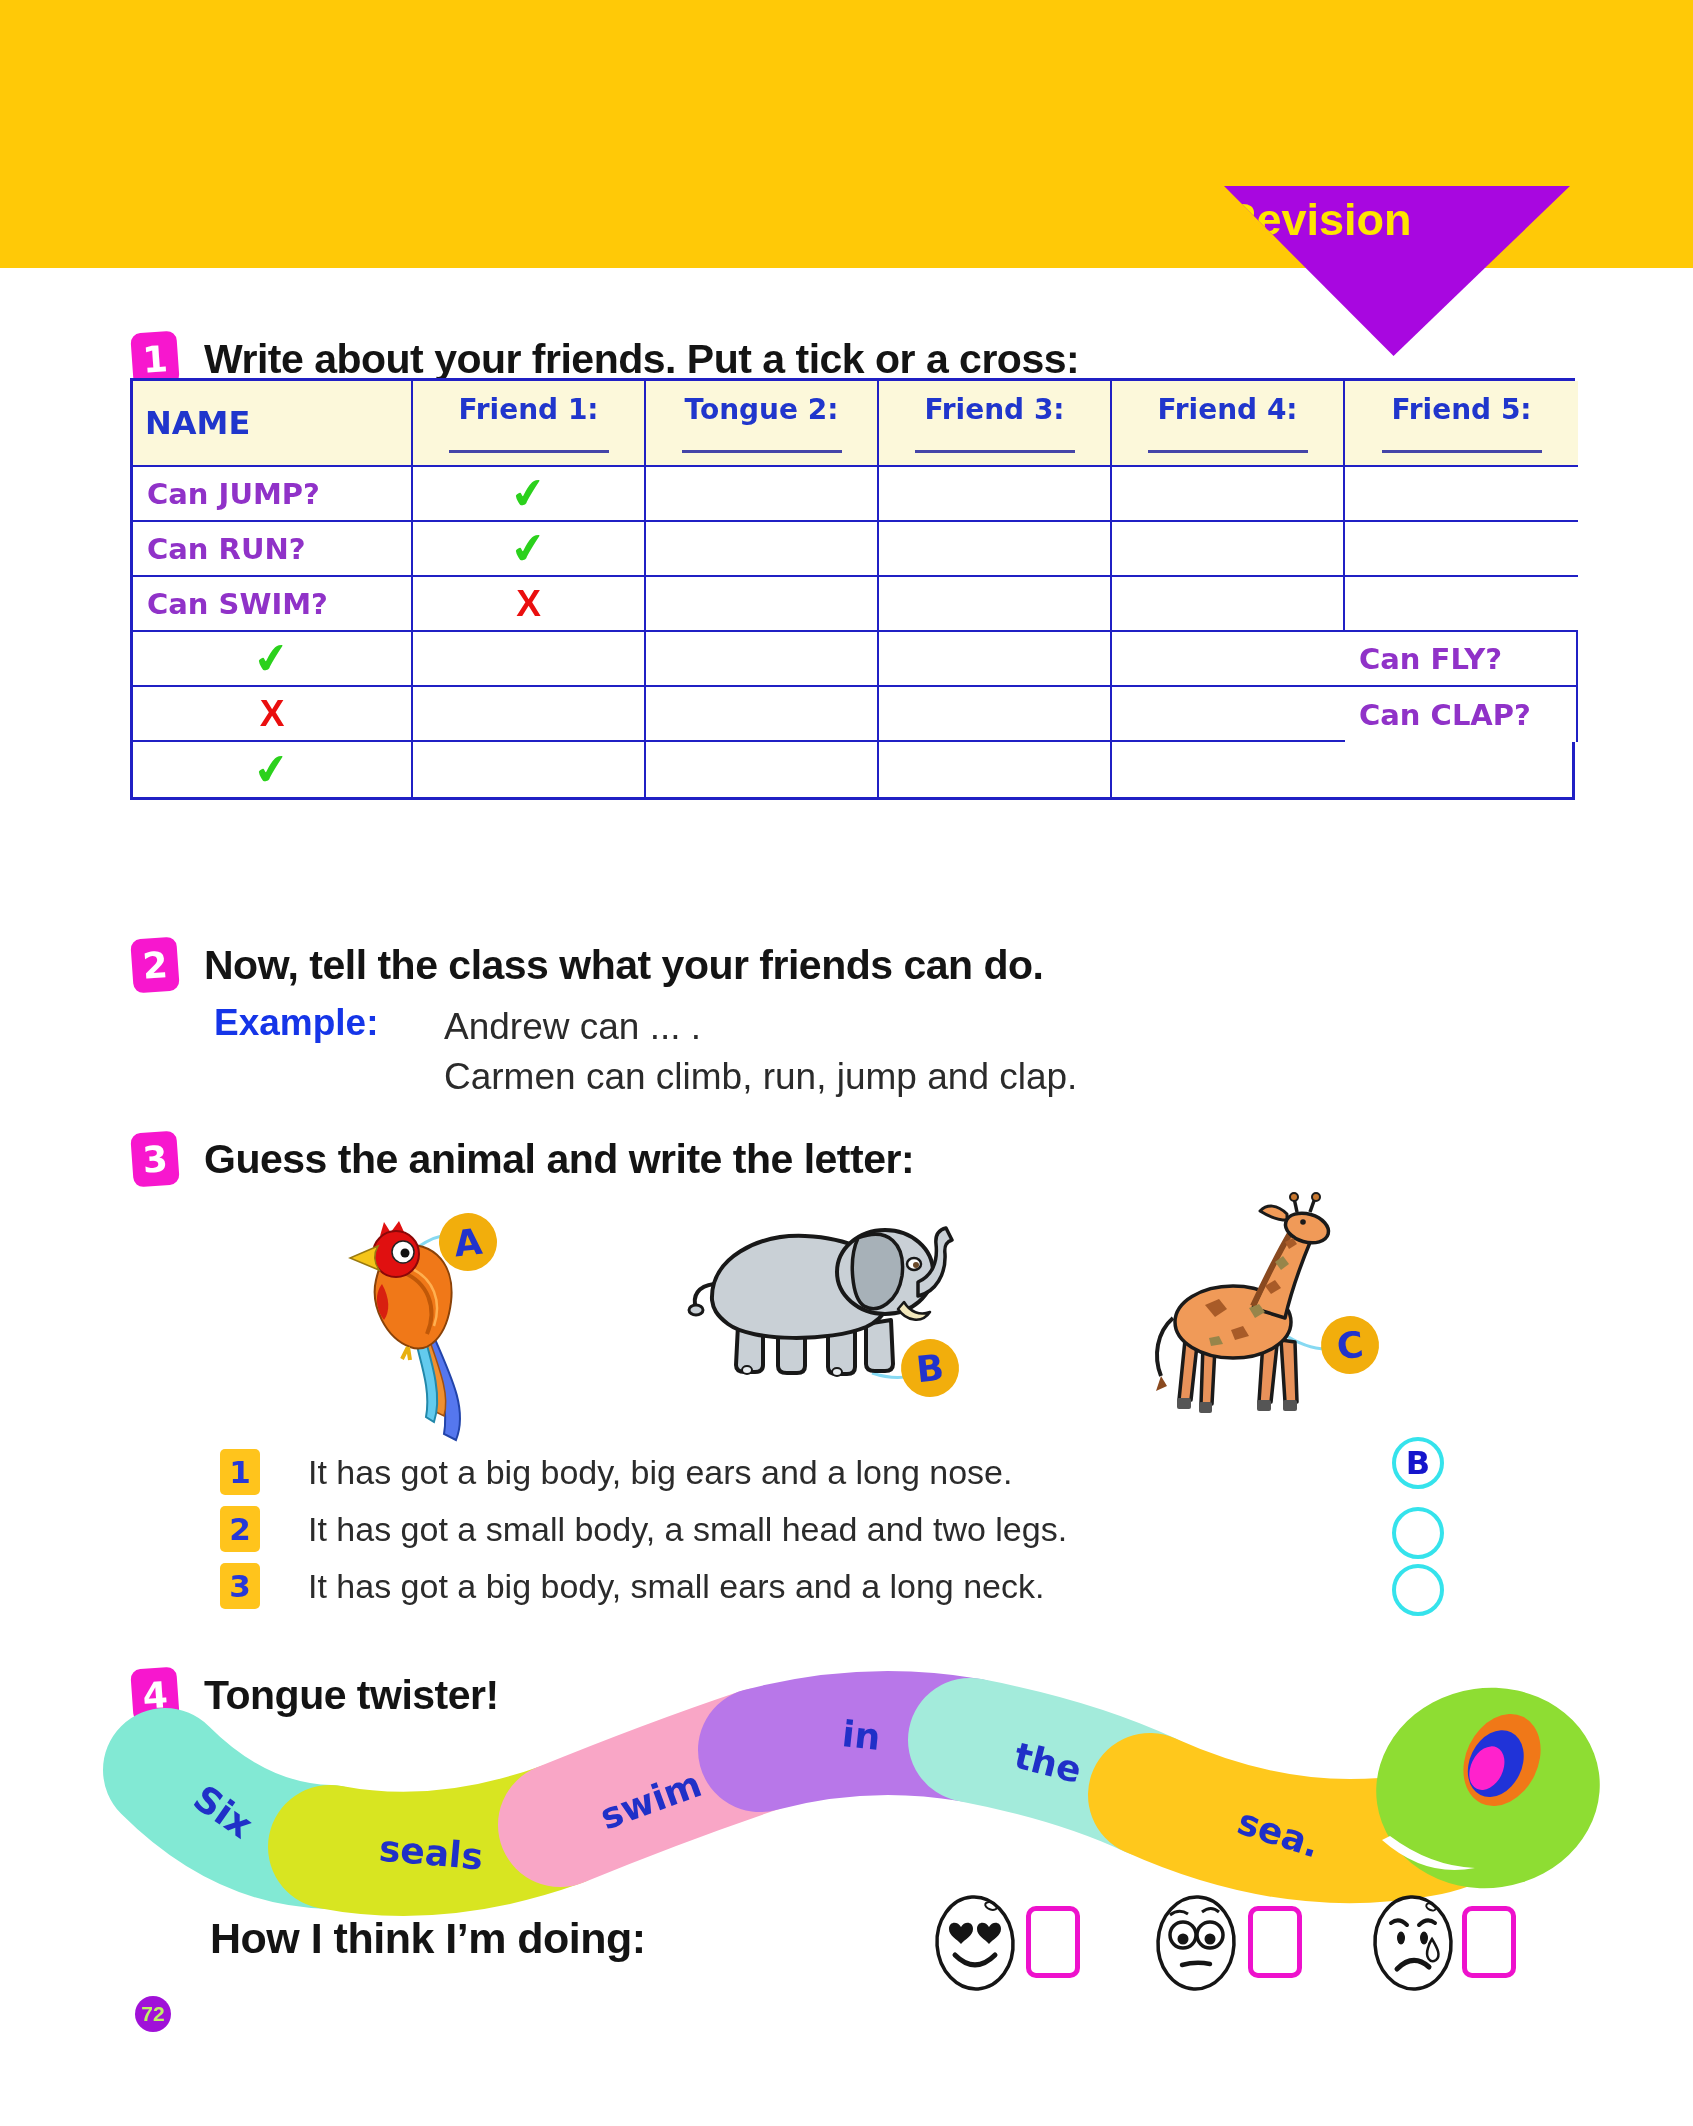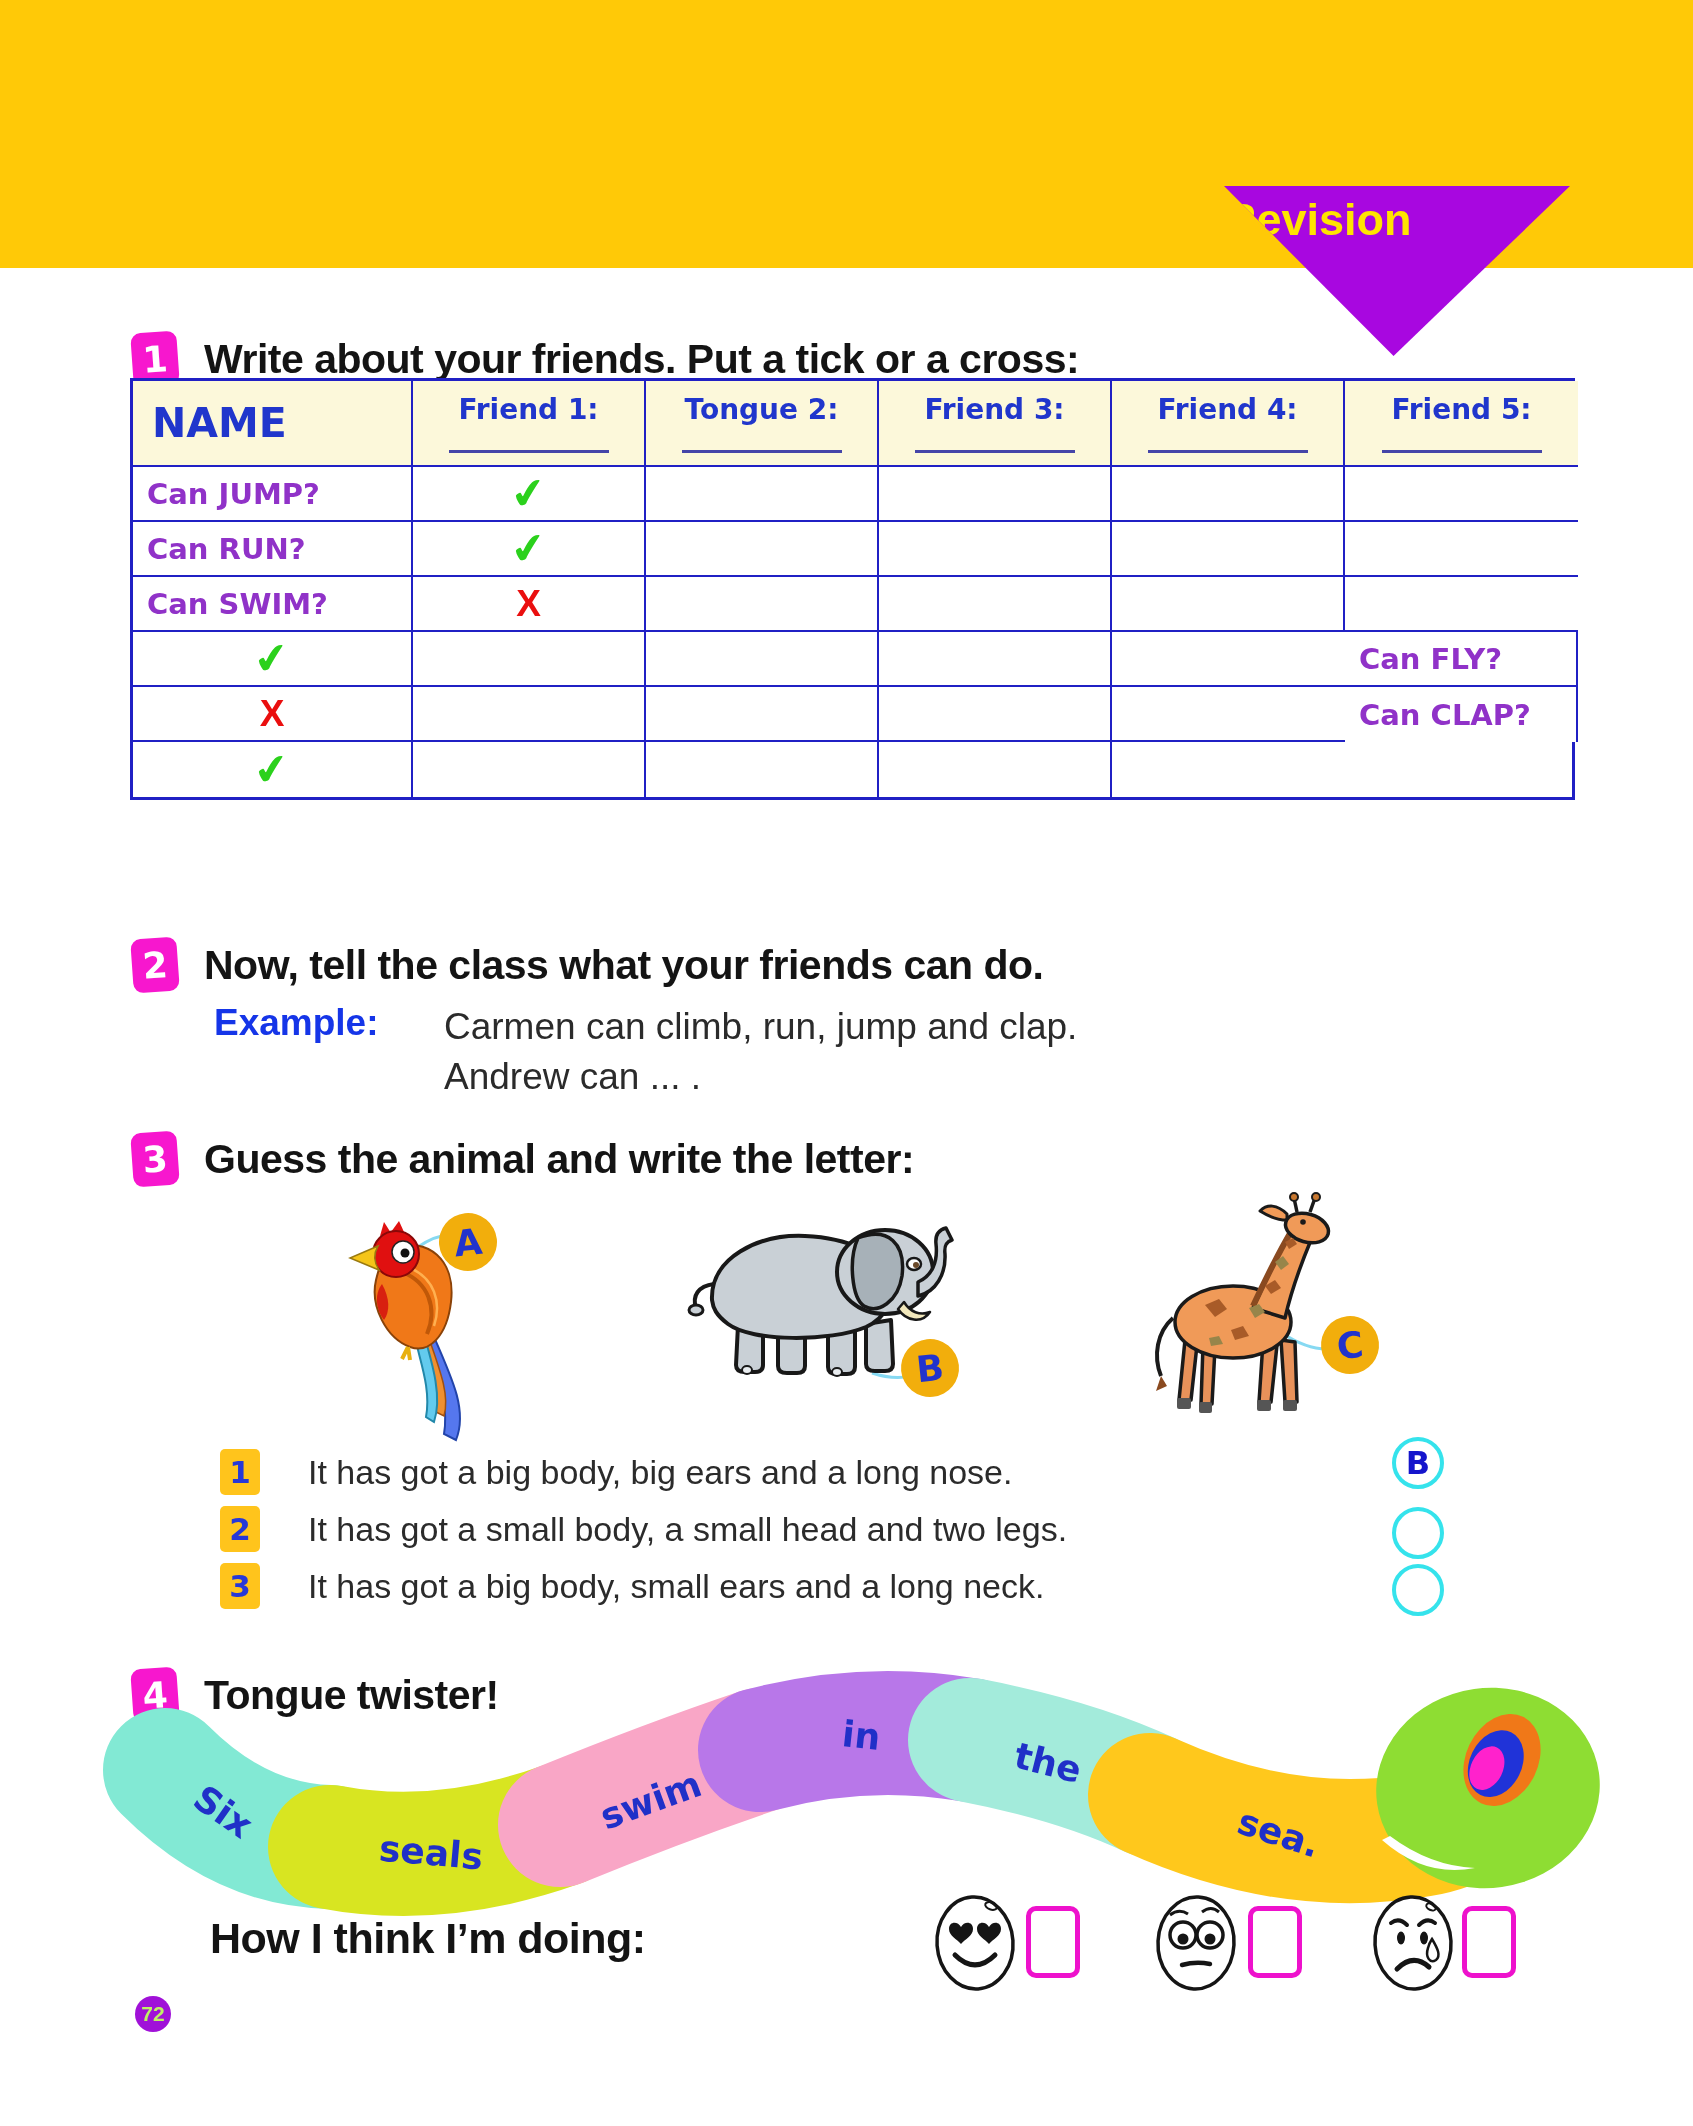--- a/index.html
+++ b/index.html
@@ -20,21 +20,21 @@
   
   .friends-table{position:absolute;left:130px;top:378px;width:1445px;
                  display:grid;grid-template-columns:280px repeat(5,233px);
                  grid-template-rows:86px repeat(6,55px);
                  border:3px solid #2020C4;box-sizing:border-box;background:#fff;}
   .cell{border-right:2px solid #2020C4;border-bottom:2px solid #2020C4;box-sizing:border-box;
         display:flex;align-items:center;font-family:"DejaVu Sans",sans-serif;font-weight:bold;}
   .cell.last-col{border-right:none;}
   .cell.last-row{border-bottom:none;}
   .th{background:#FCF8DA;color:#2036CC;}
-  .th.name-cell{font-size:41px;padding-left:19px;}
+  .th.name-cell{font-size:32px;padding-left:12px;}
   .th.friend-cell{flex-direction:column;justify-content:center;font-size:28px;padding-top:12px;}
   .write-line{width:160px;height:0;border-bottom:3px solid #4545A8;margin-top:auto;margin-bottom:12px;}
   .tl{color:#9032C8;font-size:29px;padding-left:14px;background:#fff;}
   .td{justify-content:center;background:#fff;}
   .mark{font-family:"DejaVu Sans",sans-serif;font-size:42px;line-height:1;display:inline-block;}
   .mark.tick{color:#2BD11C;transform:rotate(-8deg);}
   .mark.cross{color:#EA0F0F;font-family:"Liberation Sans",sans-serif;font-weight:900;font-size:37px;}
   
   .example-label{position:absolute;left:214px;top:1002px;color:#1535E8;font-size:37px;font-weight:900;}
   .example-lines{position:absolute;left:444px;top:1002px;color:#2b2b2b;font-size:37px;line-height:50px;}
@@ -156,22 +156,22 @@
     <div class="cell td last-row"></div>
     <div class="cell td last-row last-col"></div>
   </div>
 
   <div class="sec-head" style="top:938px;">
     <span class="badge-num">2</span>
     <span class="sec-title">Now, tell the class what your friends can do.</span>
   </div>
   <div class="example-label">Example:</div>
   <div class="example-lines">
+    <div>Andrew can ... .</div>
     <div>Carmen can climb, run, jump and clap.</div>
-    <div>Andrew can ... .</div>
   </div>
 
   <div class="sec-head" style="top:1132px;">
     <span class="badge-num">3</span>
     <span class="sec-title">Guess the animal and write the letter:</span>
   </div>
 
   <svg class="animals-svg" width="1120" height="292" viewBox="0 0 1120 292">
 
     <path d="M118,62 Q144,44 160,54" fill="none" stroke="#86D9F2" stroke-width="3"></path>

